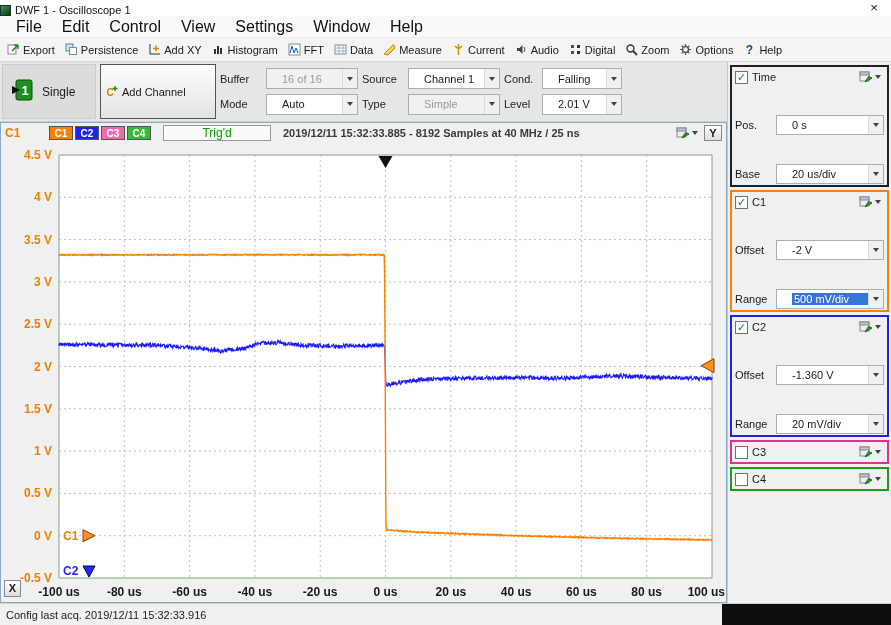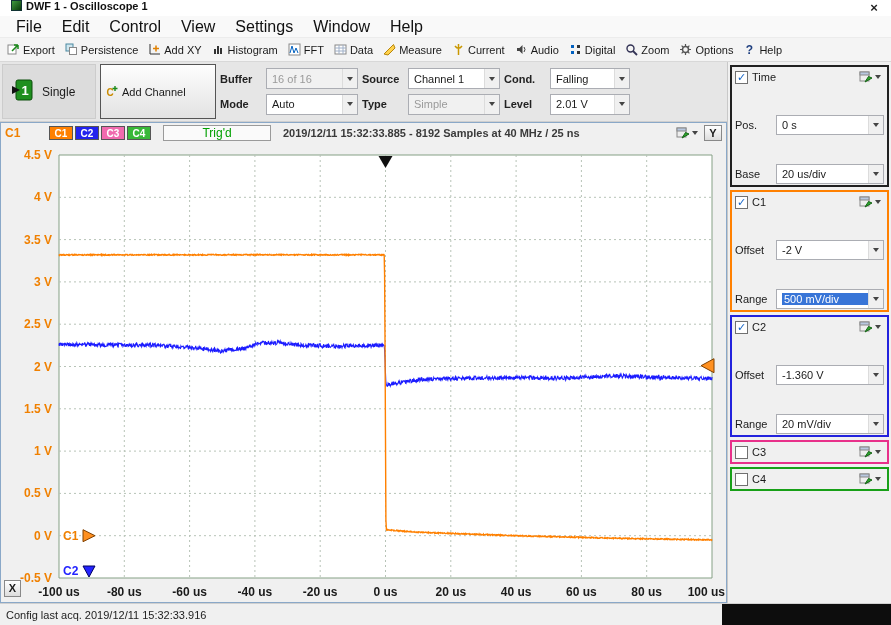--- a/index.html
+++ b/index.html
@@ -1,20 +1,20 @@
 <!DOCTYPE html>
 <html><head>
 <meta charset="utf-8">
 <style>
   * { box-sizing: border-box; margin: 0; padding: 0; }
   html, body { width: 891px; height: 625px; overflow: hidden; }
   body { font-family: "Liberation Sans", sans-serif; font-size: 11px; background: #f0f0f0; position: relative; color: #1a1a1a; }
 
   
-  .titlebar { height: 16px; background: #ffffff; display: flex; align-items: flex-start; padding-left: 11px; font-weight: bold; }
+  .titlebar { height: 16px; background: #ffffff; display: flex; align-items: flex-end; padding-left: 0; }
   .app-icon { width: 11px; height: 11px; background: linear-gradient(135deg,#3f9a3f,#0a3a0a); border: 1px solid #133; margin-right: 4px; }
   .win-title { font-size: 11px; color: #111; }
   .close-btn { margin-left: auto; width: 34px; text-align: center; font-size: 13px; color: #222; height: 16px; line-height: 15px; }
 
   
   .menubar { height: 22px; background: #f9f9f9; display: flex; align-items: center; padding-left: 6px; border-bottom: 1px solid #ececec; }
   .menu-item { padding: 3px 10px; font-size: 16px; color: #111; }
 
   
   .toolbar { height: 24px; background: #f4f4f4; display: flex; align-items: center; padding-left: 2px; border-bottom: 1px solid #d8d8d8; }
@@ -23,24 +23,24 @@
 
   
   .controlbar { position: absolute; left: 0; top: 62px; width: 727px; height: 60px; background: #e6e6e6; display: flex; align-items: stretch; padding: 2px; gap: 4px; border-bottom: 1px solid #cfcfcf; }
   .runstop { display: flex; background: #dcdcdc; border: 1px solid #cccccc; }
   .btn-big { width: 92px; display: flex; align-items: center; gap: 7px; padding: 0 8px; font-size: 12px; }
   .autoset-group { display: flex; flex-direction: column; width: 116px; border: 1px solid #555; background: #f2f2f2; }
   .grp-btn { flex: 1; display: flex; align-items: center; gap: 4px; padding: 0 5px; background: linear-gradient(#fdfdfd,#e3e3e3); border-bottom: 1px solid #bbb; font-size: 11px; }
   .grp-btn:last-child { border-bottom: none; }
   .fcol { display: flex; flex-direction: column; justify-content: space-evenly; }
   .frow { display: flex; align-items: center; gap: 4px; }
-  .flabel { width: 42px; color: #222; font-weight: bold; }
+  .flabel { width: 42px; color: #222; }
   .flabel.narrow { width: 34px; }
-  .select { background: #fff; border: 1px solid #abadb3; height: 21px; display: flex; align-items: center; padding-left: 5px; width: 92px; }
-  .select.w80 { width: 80px; margin-left: 8px; }
+  .select { background: #fff; border: 1px solid #abadb3; height: 21px; display: flex; align-items: center; padding-left: 15px; width: 92px; }
+  .select.w80 { width: 80px; }
   .select.disabled { background: #f1f1f1; color: #9a9a9a; }
   .select .val { flex: 1; overflow: hidden; white-space: nowrap; }
   .select .arrow { width: 15px; align-self: stretch; display: flex; align-items: center; justify-content: center; background: #f0f0f0; border-left: 1px solid #dcdcdc; }
   .tri-d { width: 0; height: 0; border-left: 3.5px solid transparent; border-right: 3.5px solid transparent; border-top: 4px solid #444; }
   .hl { background: #3875d7; color: #fff; padding: 0 2px; }
 
   
   .sidepanel { position: absolute; left: 727px; top: 62px; width: 164px; height: 541px; background: #f0f0f0; border-left: 1px solid #c8c8c8; padding: 3px 2px 0 2px; }
   .panel { border: 2px solid #888; margin-bottom: 3px; background: #f0f0f0; }
   .panel-header { display: flex; align-items: center; height: 20px; padding: 0 3px; gap: 4px; }

